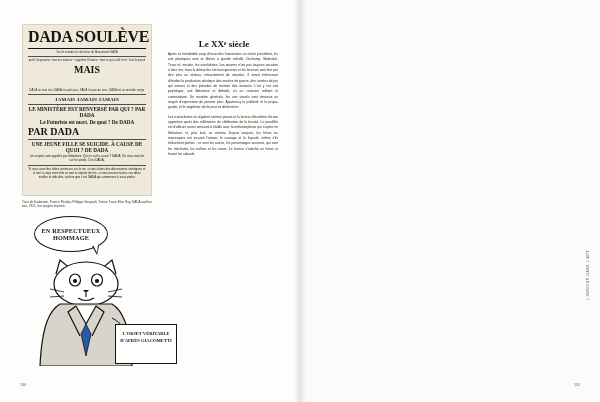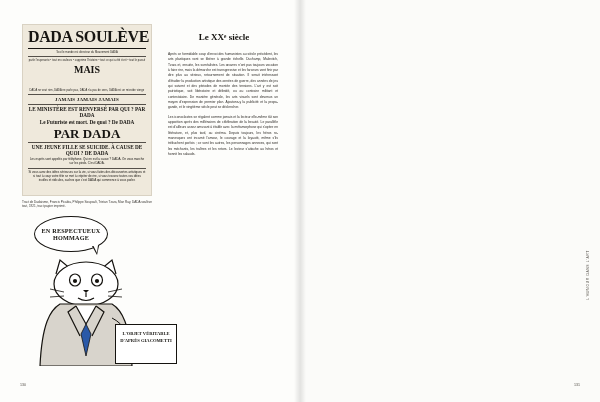--- a/index.html
+++ b/index.html
@@ -95,43 +95,43 @@
     font-family: "Liberation Serif", serif;
     font-weight: bold;
     font-size: 5.2px;
     text-align: center;
     line-height: 1.15;
     margin: 1px 0;
   }
   .poster .bigpar {
     font-family: "Liberation Serif", serif;
     font-weight: bold;
-    font-size: 13px;
-    text-align: center;
+    font-size: 10px;
+    text-align: left;
     line-height: 1;
     margin: 1.5px 0;
   }
   .poster .mini {
     font-size: 3px;
     text-align: center;
     line-height: 1.3;
   }
   .poster-caption {
     position: absolute;
     left: 22px; top: 200px;
     width: 132px;
     font-size: 3.1px;
     line-height: 1.45;
     color: #3a3733;
   }
 
   
   .art-title {
     position: absolute;
-    left: 168px; top: 32px;
+    left: 168px; top: 39px;
     width: 112px;
     font-family: "Liberation Serif", serif;
     font-size: 9px;
     font-weight: bold;
     color: #15130f;
     text-align: center;
   }
   .art-body {
     position: absolute;
     left: 168px; top: 52px;

